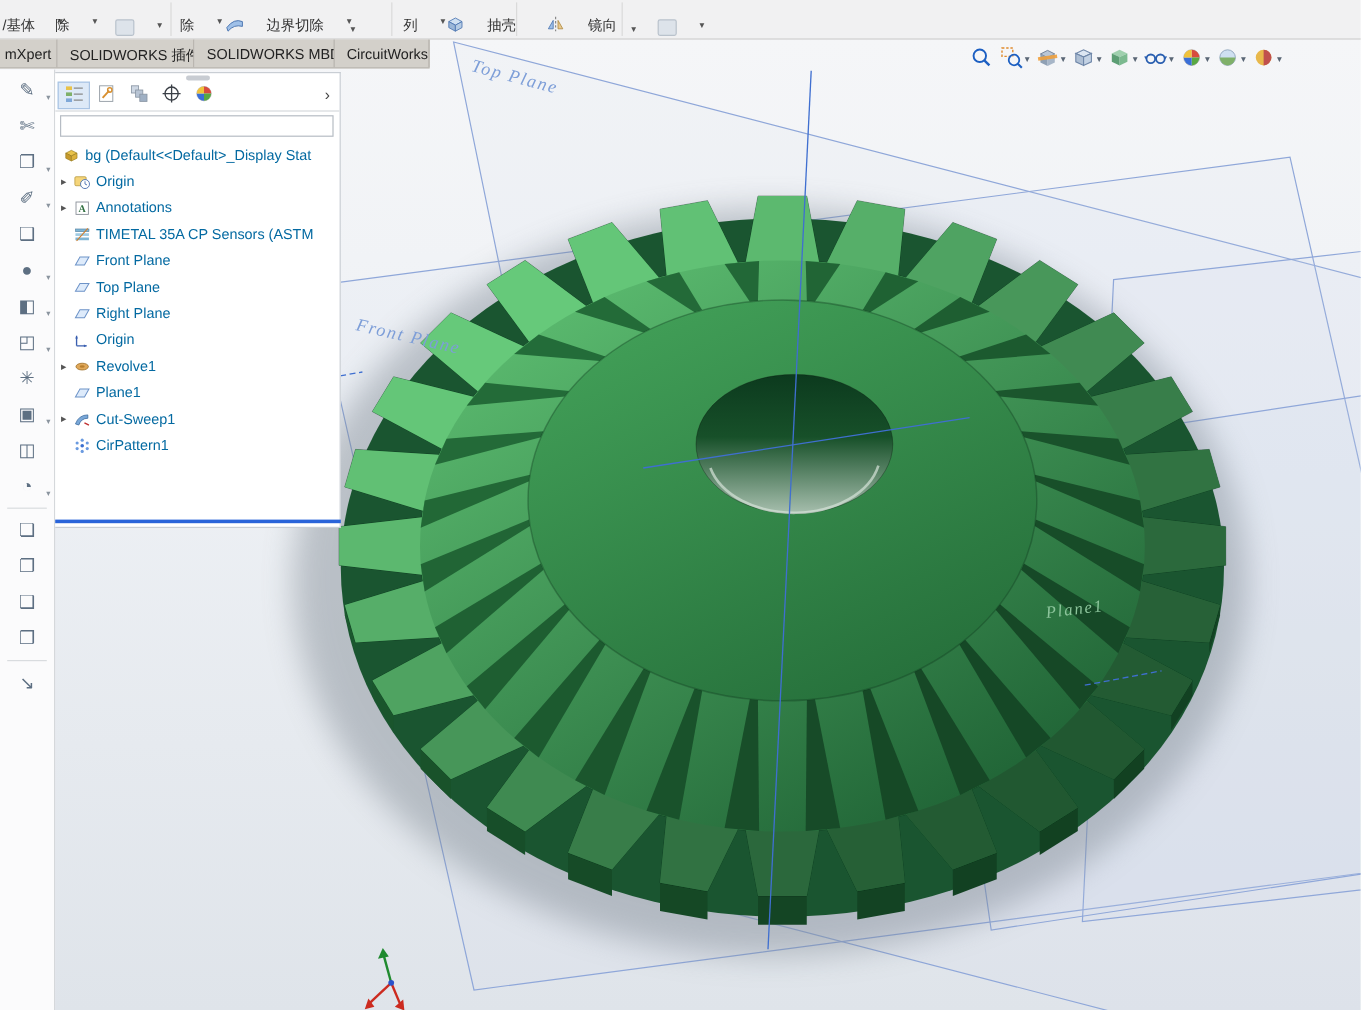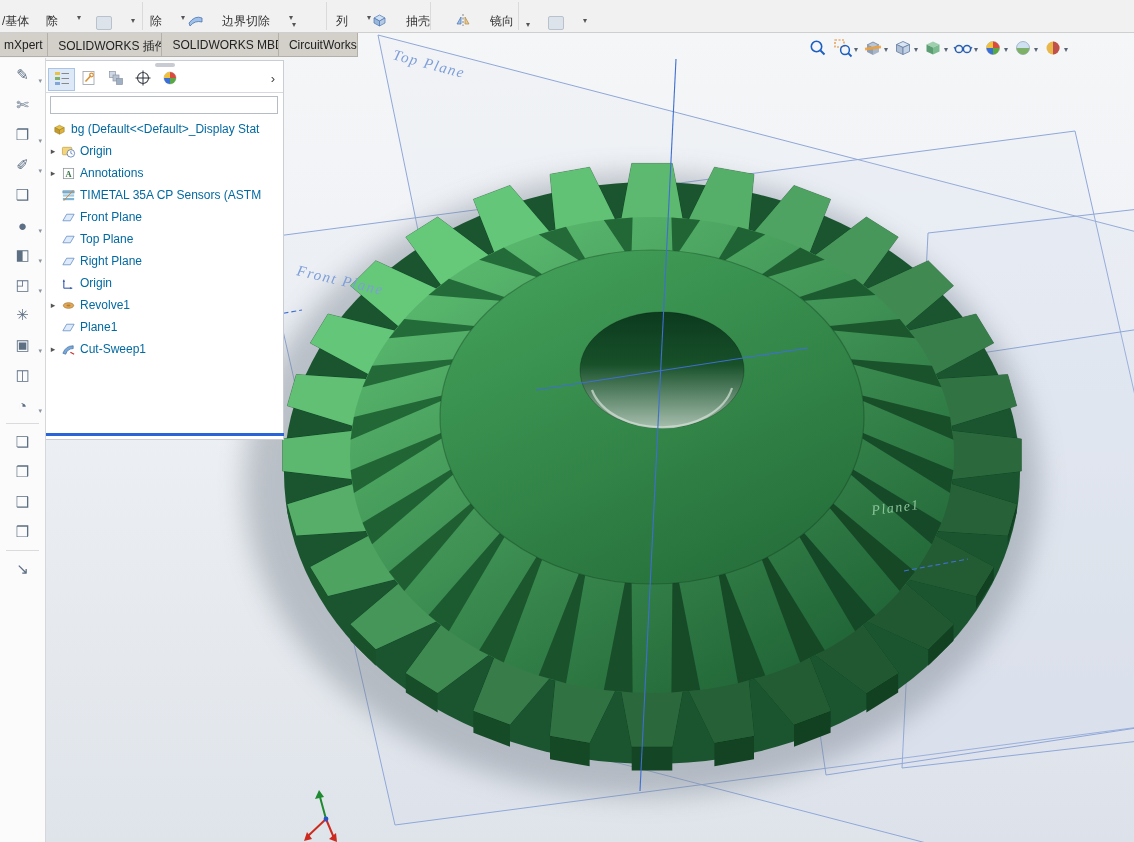--- a/index.html
+++ b/index.html
@@ -572,17 +572,32 @@
         <div class="tree-row">
           <span class="tree-arrow">▸</span>
           <span class="tree-icon">
             <svg width="15" height="15" viewBox="0 0 16 16">
               <path d="M2 12 Q5 4 13 4 L13 7 Q7 7 5 13 Z" fill="#7aa8d8" stroke="#3a6aa0" stroke-width="0.7"></path>
               <line x1="10" y1="11" x2="14" y2="13" stroke="#c03030" stroke-width="1.2"></line>
             </svg>
           </span>
           <span class="tree-label">Cut-Sweep1</span>
         </div>
+        <div class="tree-row">
+          <span class="tree-arrow"></span>
+          <span class="tree-icon">
+            <svg width="15" height="15" viewBox="0 0 16 16">
+              <circle cx="8" cy="8" r="1.6" fill="#3a6fd0"></circle>
+              <circle cx="8" cy="3" r="1.4" fill="#6a9ae0"></circle>
+              <circle cx="12.5" cy="5.5" r="1.4" fill="#6a9ae0"></circle>
+              <circle cx="12.5" cy="10.5" r="1.4" fill="#6a9ae0"></circle>
+              <circle cx="8" cy="13" r="1.4" fill="#6a9ae0"></circle>
+              <circle cx="3.5" cy="10.5" r="1.4" fill="#6a9ae0"></circle>
+              <circle cx="3.5" cy="5.5" r="1.4" fill="#6a9ae0"></circle>
+            </svg>
+          </span>
+          <span class="tree-label">CirPattern1</span>
+        </div>
       </div>
   </div>
   <div id="rollback"></div>
 
 </div>
 
 </body></html>

